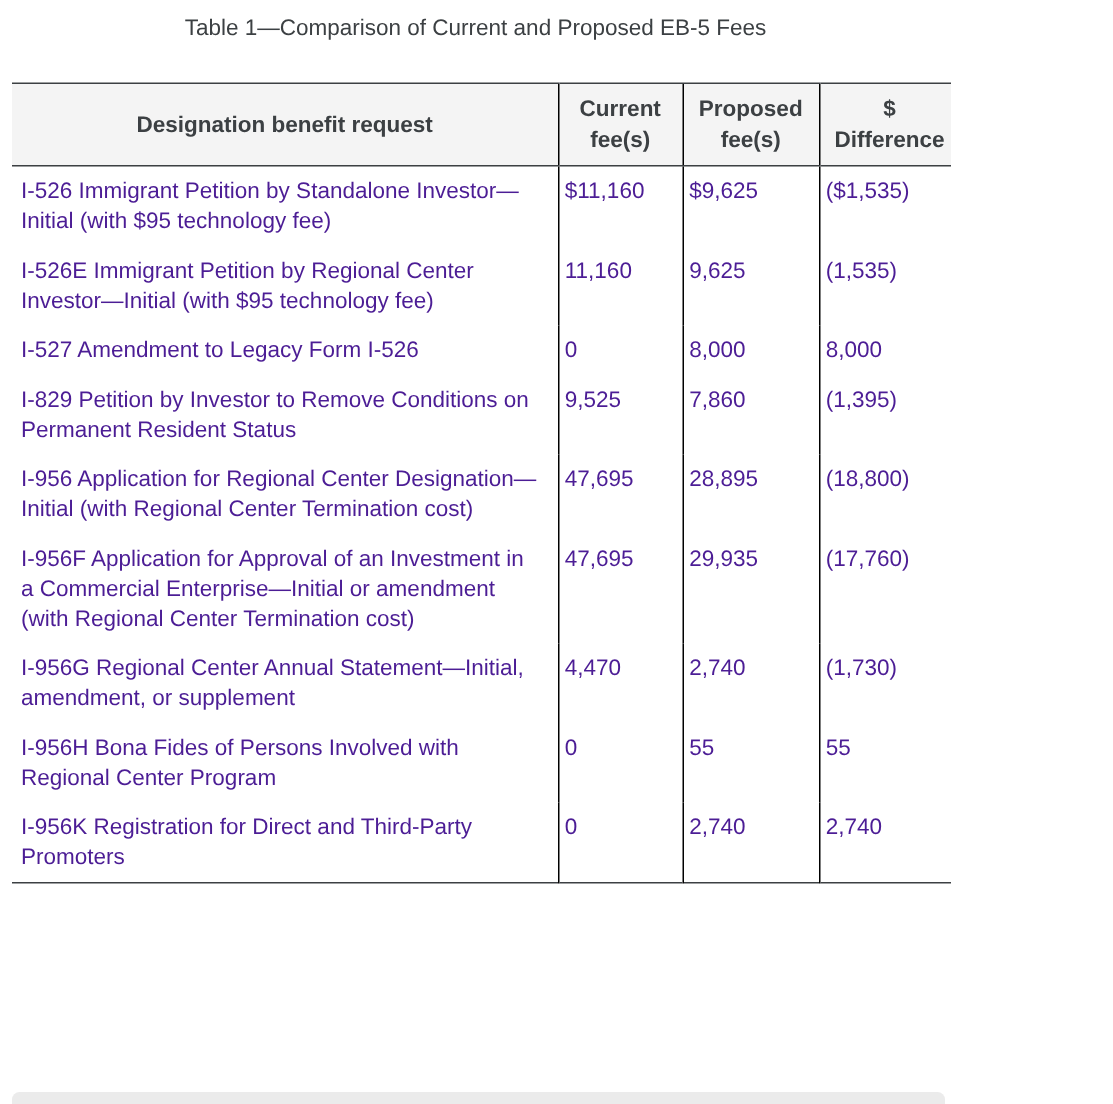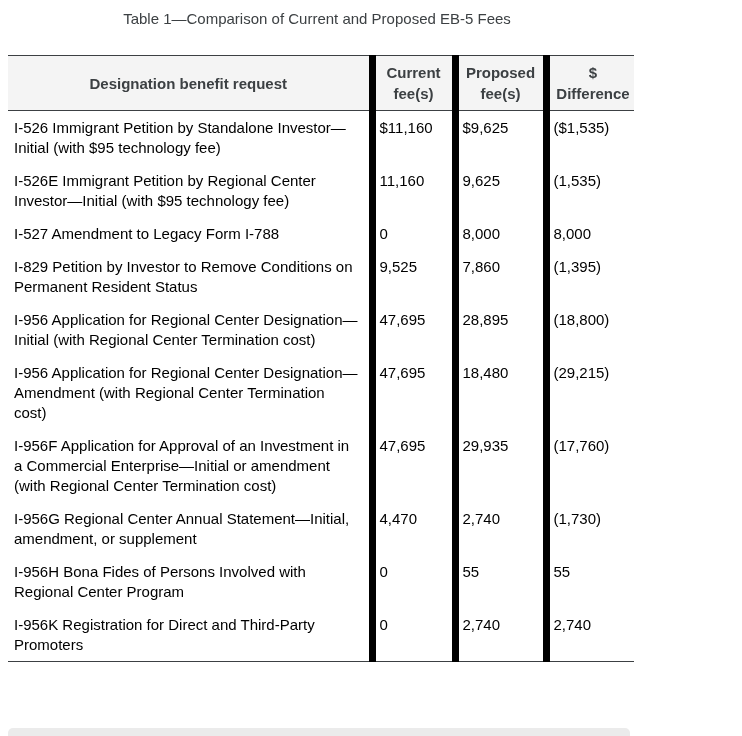--- a/index.html
+++ b/index.html
@@ -37,33 +37,33 @@
     vertical-align: middle;
     padding: 6px 6px;
     line-height: 21px;
     border-top: 1px solid #3c4043;
     border-bottom: 1px solid #3c4043;
     white-space: pre-line;
     color: #3c4043;
   }
   .fees-table th + th,
   .fees-table td + td {
-    border-left: 7px solid #000000;
+    border-left: 1px solid #000000;
   }
   .fees-table thead th:last-child {
     border-right: 1px solid #3c4043;
   }
   .fees-table tbody {
     border-bottom: 1px solid #3c4043;
   }
   .fees-table td {
     vertical-align: top;
     padding: 7px 10px 6px 6px;
     line-height: 20px;
-    color: #000000;
+    color: #4c1d95;
   }
   .fees-table td.col-num {
     padding: 7px 10px 6px 4px;
   }
   .hscrollbar {
     position: absolute;
     left: 8px;
     right: 4px;
     bottom: 0;
     height: 8px;
@@ -108,46 +108,39 @@
           <td class="col-num">−14</td>
         </tr>
         <tr>
           <td class="col-benefit">I-526E Immigrant Petition by Regional Center Investor—Initial (with $95 technology fee)</td>
           <td class="col-num">11,160</td>
           <td class="col-num">9,625</td>
           <td class="col-num">(1,535)</td>
           <td class="col-num">−14</td>
         </tr>
         <tr>
-          <td class="col-benefit">I-527 Amendment to Legacy Form I-788</td>
+          <td class="col-benefit">I-527 Amendment to Legacy Form I-526</td>
           <td class="col-num">0</td>
           <td class="col-num">8,000</td>
           <td class="col-num">8,000</td>
           <td class="col-num">N/A</td>
         </tr>
         <tr>
           <td class="col-benefit">I-829 Petition by Investor to Remove Conditions on Permanent Resident Status</td>
           <td class="col-num">9,525</td>
           <td class="col-num">7,860</td>
           <td class="col-num">(1,395)</td>
           <td class="col-num">−17</td>
         </tr>
         <tr>
           <td class="col-benefit">I-956 Application for Regional Center Designation—Initial (with Regional Center Termination cost)</td>
           <td class="col-num">47,695</td>
           <td class="col-num">28,895</td>
           <td class="col-num">(18,800)</td>
           <td class="col-num">−39</td>
-        </tr>
-        <tr>
-          <td class="col-benefit">I-956 Application for Regional Center Designation—Amendment (with Regional Center Termination cost)</td>
-          <td class="col-num">47,695</td>
-          <td class="col-num">18,480</td>
-          <td class="col-num">(29,215)</td>
-          <td class="col-num">−61</td>
         </tr>
         <tr>
           <td class="col-benefit">I-956F Application for Approval of an Investment in a Commercial Enterprise—Initial or amendment (with Regional Center Termination cost)</td>
           <td class="col-num">47,695</td>
           <td class="col-num">29,935</td>
           <td class="col-num">(17,760)</td>
           <td class="col-num">−37</td>
         </tr>
         <tr>
           <td class="col-benefit">I-956G Regional Center Annual Statement—Initial, amendment, or supplement</td>

